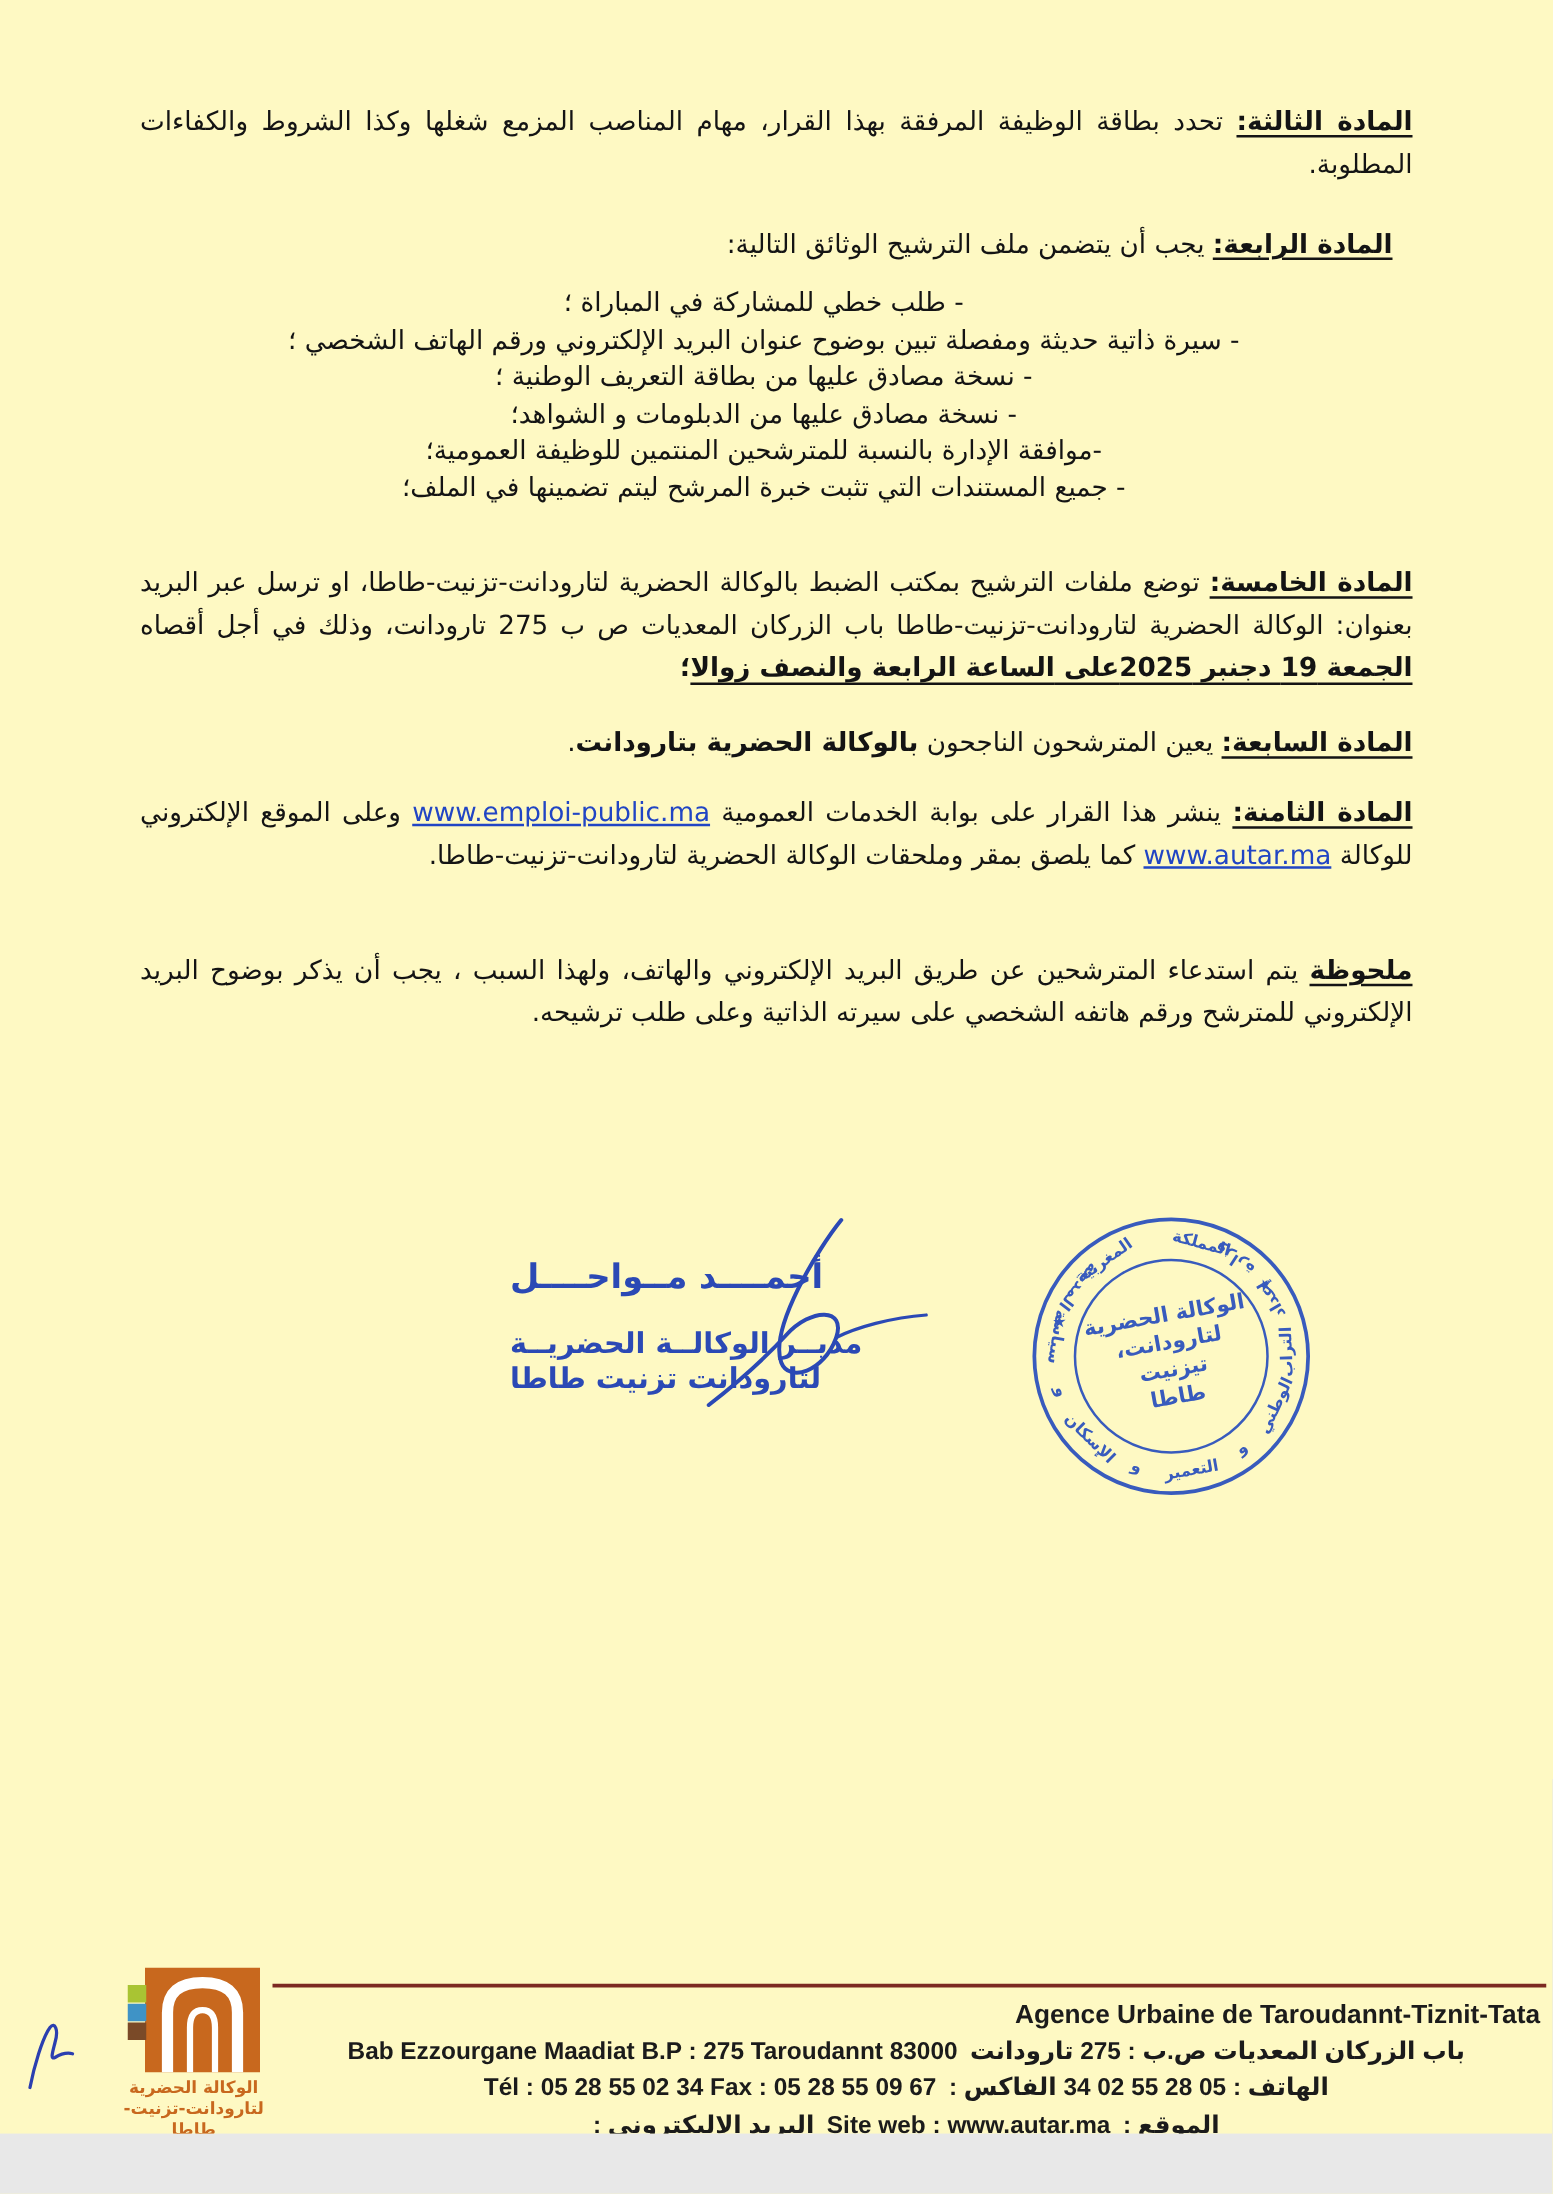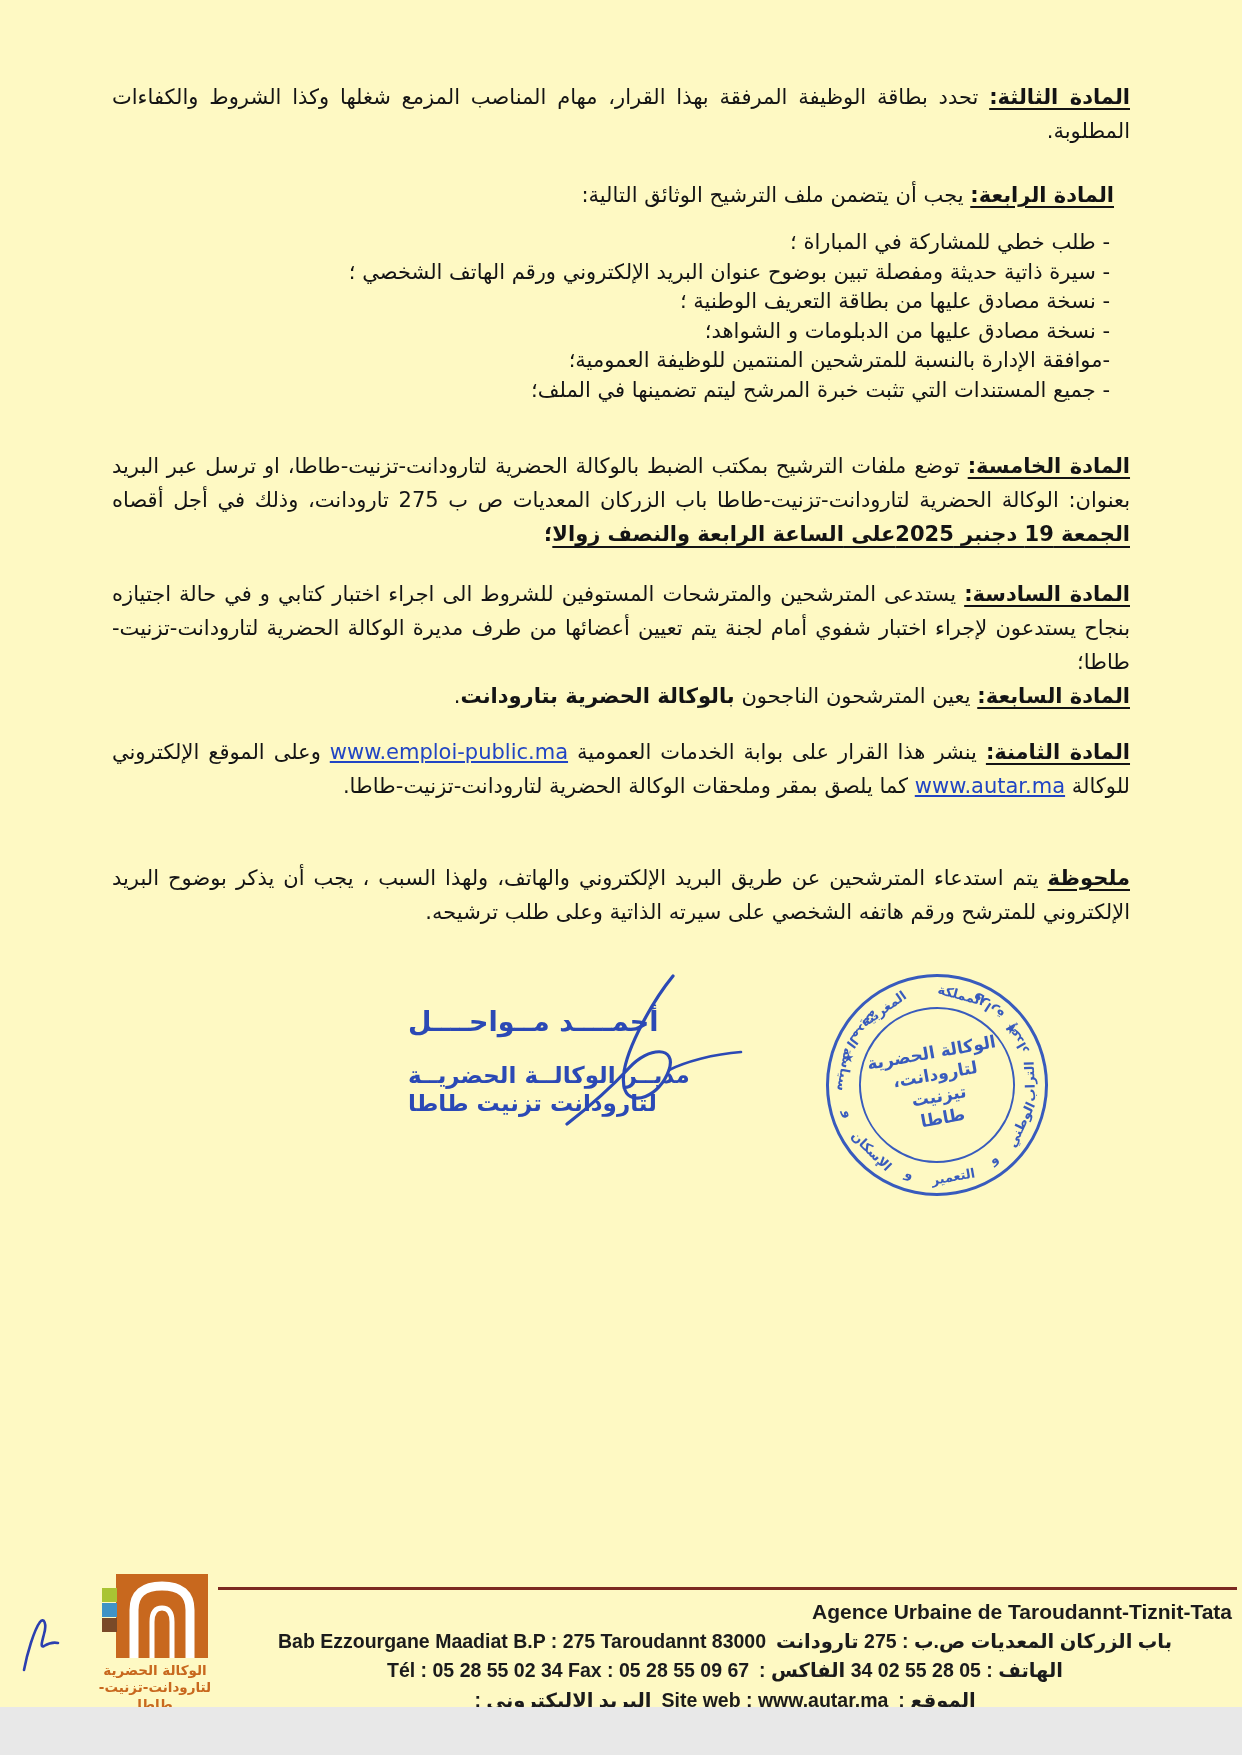--- a/index.html
+++ b/index.html
@@ -4,21 +4,21 @@
 <style>
   html,body{margin:0;padding:0;background:#e8e8e8;}
   .page{position:relative;width:1242px;height:1707px;background:#fef9c3;overflow:hidden;
         font-family:"DejaVu Sans",sans-serif;}
   
   .content{position:absolute;top:80px;left:112px;right:112px;direction:rtl;
            font-size:21px;line-height:34px;color:#141414;text-align:justify;}
   .article-title{font-weight:bold;text-decoration:underline;text-decoration-thickness:2px;text-underline-offset:4px;}
   .p-a3{margin:0 0 30px 0;}
   .p-a4{margin:16px;text-align:right;}
-  .bullets{margin:0 0 44px 0;padding-right:20px;text-align:right;line-height:29.5px;}
+  .bullets{margin:0 0 44px 0;padding-right:20px;text-align:center;line-height:29.5px;}
   .bullet{white-space:normal;}
   .p-a5{margin:0 0 26px 0;}
   .p-a6{margin:0;}
   .p-a7{margin:0 0 22px 0;text-align:right;}
   .p-a8{margin:0 0 58px 0;}
   .p-note{margin:0;}
   .b{font-weight:bold;}
   .bu{font-weight:bold;text-decoration:underline;text-decoration-thickness:2px;text-underline-offset:5px;}
   .doc-link{color:#2145c4;font-weight:500;}
   
@@ -67,21 +67,20 @@
       <div class="bullet">- طلب خطي للمشاركة في المباراة ؛</div>
       <div class="bullet">- سيرة ذاتية حديثة ومفصلة تبين بوضوح عنوان البريد الإلكتروني ورقم الهاتف الشخصي ؛</div>
       <div class="bullet">- نسخة مصادق عليها من بطاقة التعريف الوطنية ؛</div>
       <div class="bullet">- نسخة مصادق عليها من الدبلومات و الشواهد؛</div>
       <div class="bullet">-موافقة الإدارة بالنسبة للمترشحين المنتمين للوظيفة العمومية؛</div>
       <div class="bullet">- جميع المستندات التي تثبت خبرة المرشح ليتم تضمينها في الملف؛</div>
     </div>
 
     <p class="p-a5"><span class="article-title">المادة الخامسة:</span><span> توضع ملفات الترشيح بمكتب الضبط بالوكالة الحضرية لتارودانت-تزنيت-طاطا، او ترسل عبر البريد بعنوان: الوكالة الحضرية لتارودانت-تزنيت-طاطا باب الزركان المعديات ص ب 275 تارودانت، وذلك في أجل أقصاه </span><span class="bu">الجمعة 19 دجنبر 2025</span><span class="bu">على </span><span class="bu">الساعة الرابعة والنصف زوالا</span><span class="b">؛</span></p>
 
-    <p class="p-a6"><span class="article-title">المادة السادسة:</span><span> يستدعى المترشحين والمترشحات المستوفين للشروط الى اجراء اختبار كتابي و في حالة اجتيازه بنجاح يستدعون لإجراء اختبار شفوي أمام لجنة يتم تعيين أعضائها من طرف مديرة الوكالة الحضرية لتارودانت-تزنيت-طاطا؛</span></p>
 
     <p class="p-a7"><span class="article-title">المادة السابعة:</span><span> يعين المترشحون الناجحون </span><span class="b">بالوكالة الحضرية بتارودانت</span><span>.</span></p>
 
     <p class="p-a8"><span class="article-title">المادة الثامنة:</span><span> ينشر هذا القرار على بوابة الخدمات العمومية </span><a class="doc-link" dir="ltr" href="#">www.emploi-public.ma</a><span> وعلى الموقع الإلكتروني للوكالة </span><a class="doc-link" dir="ltr" href="#">www.autar.ma</a><span> كما يلصق بمقر وملحقات الوكالة الحضرية لتارودانت-تزنيت-طاطا.</span></p>
 
     <p class="p-note"><span class="article-title">ملحوظة</span><span> يتم استدعاء المترشحين عن طريق البريد الإلكتروني والهاتف، ولهذا السبب ، يجب أن يذكر بوضوح البريد الإلكتروني للمترشح ورقم هاتفه الشخصي على سيرته الذاتية وعلى طلب ترشيحه.</span></p>
   </div>
 
   <div class="sig-block">
     <div class="sig-name">أحمــــد مــواحــــل</div>

